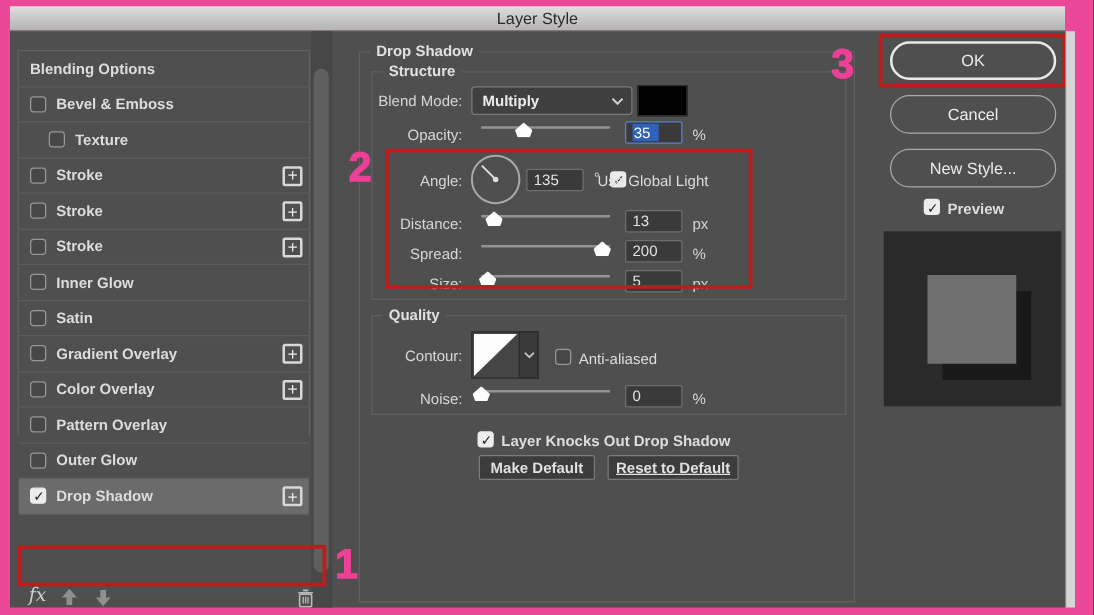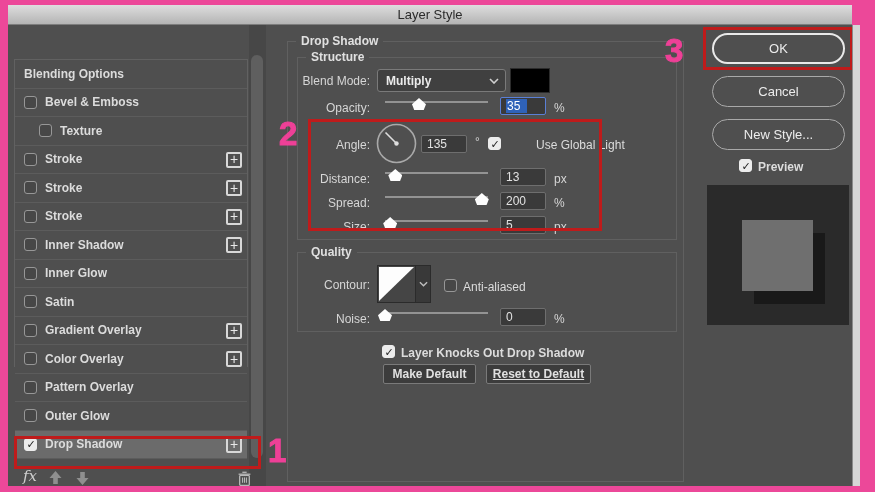--- a/index.html
+++ b/index.html
@@ -12,21 +12,21 @@
     background:linear-gradient(#dedede,#b4b4b4); border-bottom:1px solid #7d7d7d;
     display:flex; align-items:center; justify-content:center;
     font-size:13px; color:#2b2b2b; }
 
   
   #dlg { position:absolute; left:8px; top:25px; width:844px; height:461px; background:#4f4f4f; }
   #edge-strip { position:absolute; left:852px; top:25px; width:8px; height:461px; background:#d6d6d6; border-left:1px solid #8a8a8a; }
 
   
   #style-list { position:absolute; left:6px; top:15px; width:234px; height:308px;
-    border:1px solid #616161; border-bottom:none;margin-top:19px; }
+    border:1px solid #616161; border-bottom:none; }
   .srow { position:relative; height:28.5px; display:flex; align-items:center;
     border-bottom:1px solid #5c5c5c; padding-left:9px; }
   .srow.sel { background:#6b6b6b; }
   .srow .lbl { color:#dcdcdc; font-size:12px; font-weight:bold; margin-left:8px; }
   .srow.nochk .lbl { margin-left:0; }
   .srow.ind { padding-left:24px; }
   .plusbtn { position:absolute; right:5px; top:6px; width:16px; height:16px;
     border:2px solid #d8d8d8; border-radius:2px; color:#e8e8e8;
     display:flex; align-items:center; justify-content:center; }
   .plusbtn::before { content:"+"; font-size:14px; line-height:1; margin-top:-1px; }
@@ -140,25 +140,20 @@
           <div class="plusbtn"></div>
         </div>
         <div class="srow">
           <div class="cb"></div>
           <span class="lbl">Stroke</span>
           <div class="plusbtn"></div>
         </div>
         <div class="srow">
           <div class="cb"></div>
           <span class="lbl">Stroke</span>
-          <div class="plusbtn"></div>
-        </div>
-        <div class="srow">
-          <div class="cb"></div>
-          <span class="lbl">Inner Shadow</span>
           <div class="plusbtn"></div>
         </div>
         <div class="srow">
           <div class="cb"></div>
           <span class="lbl">Inner Glow</span>
         </div>
         <div class="srow">
           <div class="cb"></div>
           <span class="lbl">Satin</span>
         </div>
@@ -236,21 +231,21 @@
 
     <span class="flabel" style="left:270px; top:113px;">Angle:</span>
     <svg id="angle-dial" viewBox="0 0 41 41">
       <circle cx="20.5" cy="20.5" r="19" fill="none" stroke="#a9a9a9" stroke-width="1.6"></circle>
       <line x1="20.5" y1="20.5" x2="9.5" y2="9.5" stroke="#dedede" stroke-width="1.6"></line>
       <circle cx="20.5" cy="20.5" r="2.2" fill="#dedede"></circle>
     </svg>
     <div class="vfield" style="left:413px; top:110px;"><span>135</span></div>
     <span class="unit" style="left:467px; top:110px;">°</span>
     <div class="cb on" style="position:absolute; left:480px; top:112px;"></div>
-    <span class="inline-lbl" style="left:528px; top:113px;">Use Global Light</span>
+    <span class="inline-lbl" style="left:470px; top:113px;">Use Global Light</span>
 
     <span class="flabel" style="left:270px; top:147px;">Distance:</span>
     <div class="slider" style="left:377px; top:142px;">
       <div class="track"></div>
         <div class="thumb" style="left: calc(10% - 7px);"></div>
     </div>
     <div class="vfield" style="left:492px; top:143px;"><span>13</span></div>
     <span class="unit" style="left:546px; top:147px;">px</span>
 
     <span class="flabel" style="left:270px; top:171px;">Spread:</span>

